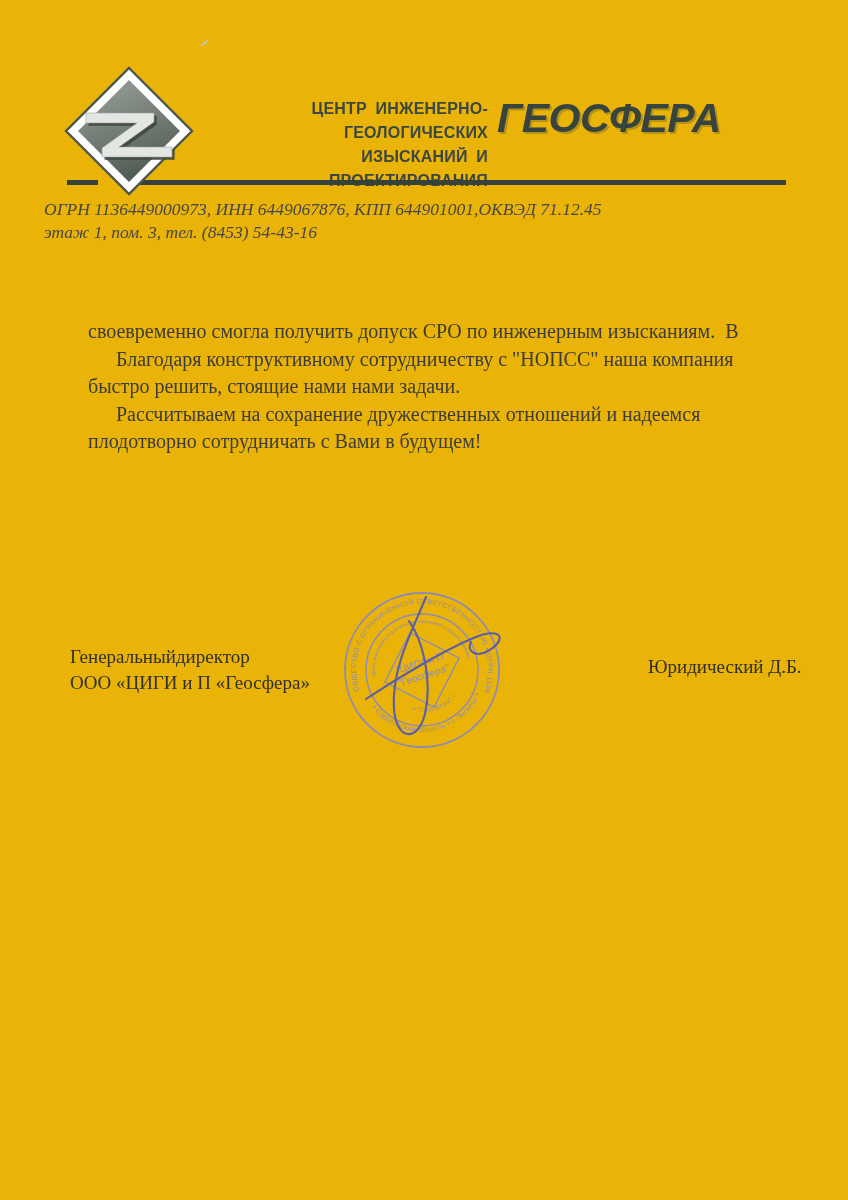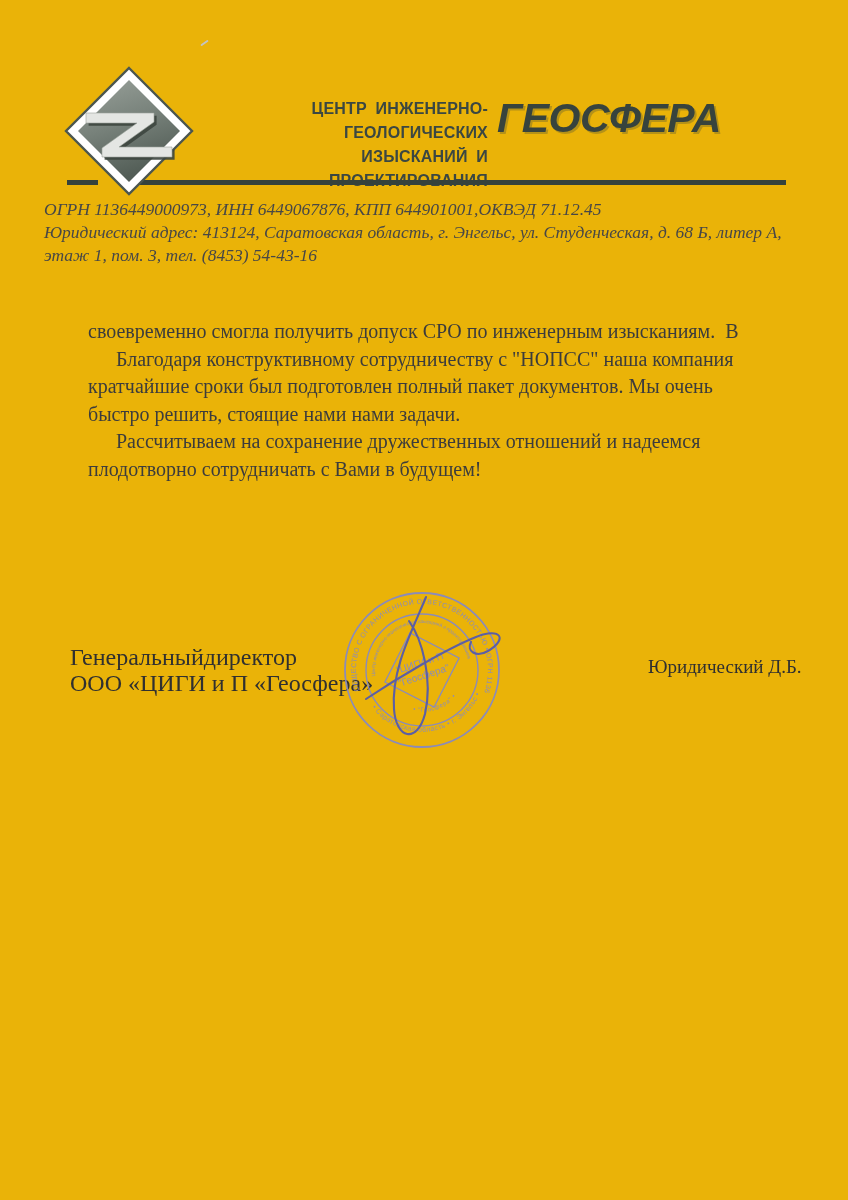--- a/index.html
+++ b/index.html
@@ -38,21 +38,21 @@
   
   .letter-body{
     position:absolute;left:88px;top:318px;width:640px;
     font-size:20px;line-height:27.5px;color:#3c3c3c;
   }
   .body-line{white-space:pre;}
   .indent{padding-left:28px;}
   
   .sig-left{
     position:absolute;left:70px;top:644px;
-    font-size:24px;line-height:26px;color:#303030;
+    font-size:19px;line-height:26px;color:#303030;
   }
   .sig-name{
     position:absolute;left:648px;top:656px;
     font-size:19px;color:#303030;white-space:nowrap;
   }
   .stamp{position:absolute;left:331px;top:574px;width:192px;height:188px;z-index:2;opacity:.92;}
   .stamp text{font-family:"Liberation Sans","DejaVu Sans",sans-serif;}
 </style>
 </head>
 <body>
@@ -82,28 +82,26 @@
 
   <div class="org-lines">
     <div>ЦЕНТР ИНЖЕНЕРНО-ГЕОЛОГИЧЕСКИХ</div>
     <div>ИЗЫСКАНИЙ И ПРОЕКТИРОВАНИЯ</div>
   </div>
 
   <div class="brand">ГЕОСФЕРА</div>
 
   <div class="requisites">
     <div>ОГРН 1136449000973, ИНН 6449067876, КПП 644901001,ОКВЭД 71.12.45</div>
-    <div>Юридический адрес: 413124, Саратовская область, г. Энгельс, ул. Студенческая, д. 68 Б, литер А,</div>
     <div>этаж 1, пом. 3, тел. (8453) 54-43-16</div>
   </div>
 
   <div class="letter-body">
     <div class="body-line">своевременно смогла получить допуск СРО по инженерным изысканиям.  В</div>
     <div class="body-line indent">Благодаря конструктивному сотрудничеству с "НОПСС" наша компания</div>
-    <div class="body-line">кратчайшие сроки был подготовлен полный пакет документов. Мы очень</div>
     <div class="body-line">быстро решить, стоящие нами нами задачи.</div>
     <div class="body-line indent">Рассчитываем на сохранение дружественных отношений и надеемся</div>
     <div class="body-line">плодотворно сотрудничать с Вами в будущем!</div>
   </div>
 
   <div class="sig-left">
     <div>Генеральныйдиректор</div>
     <div>ООО «ЦИГИ и П «Геосфера»</div>
   </div>
 

